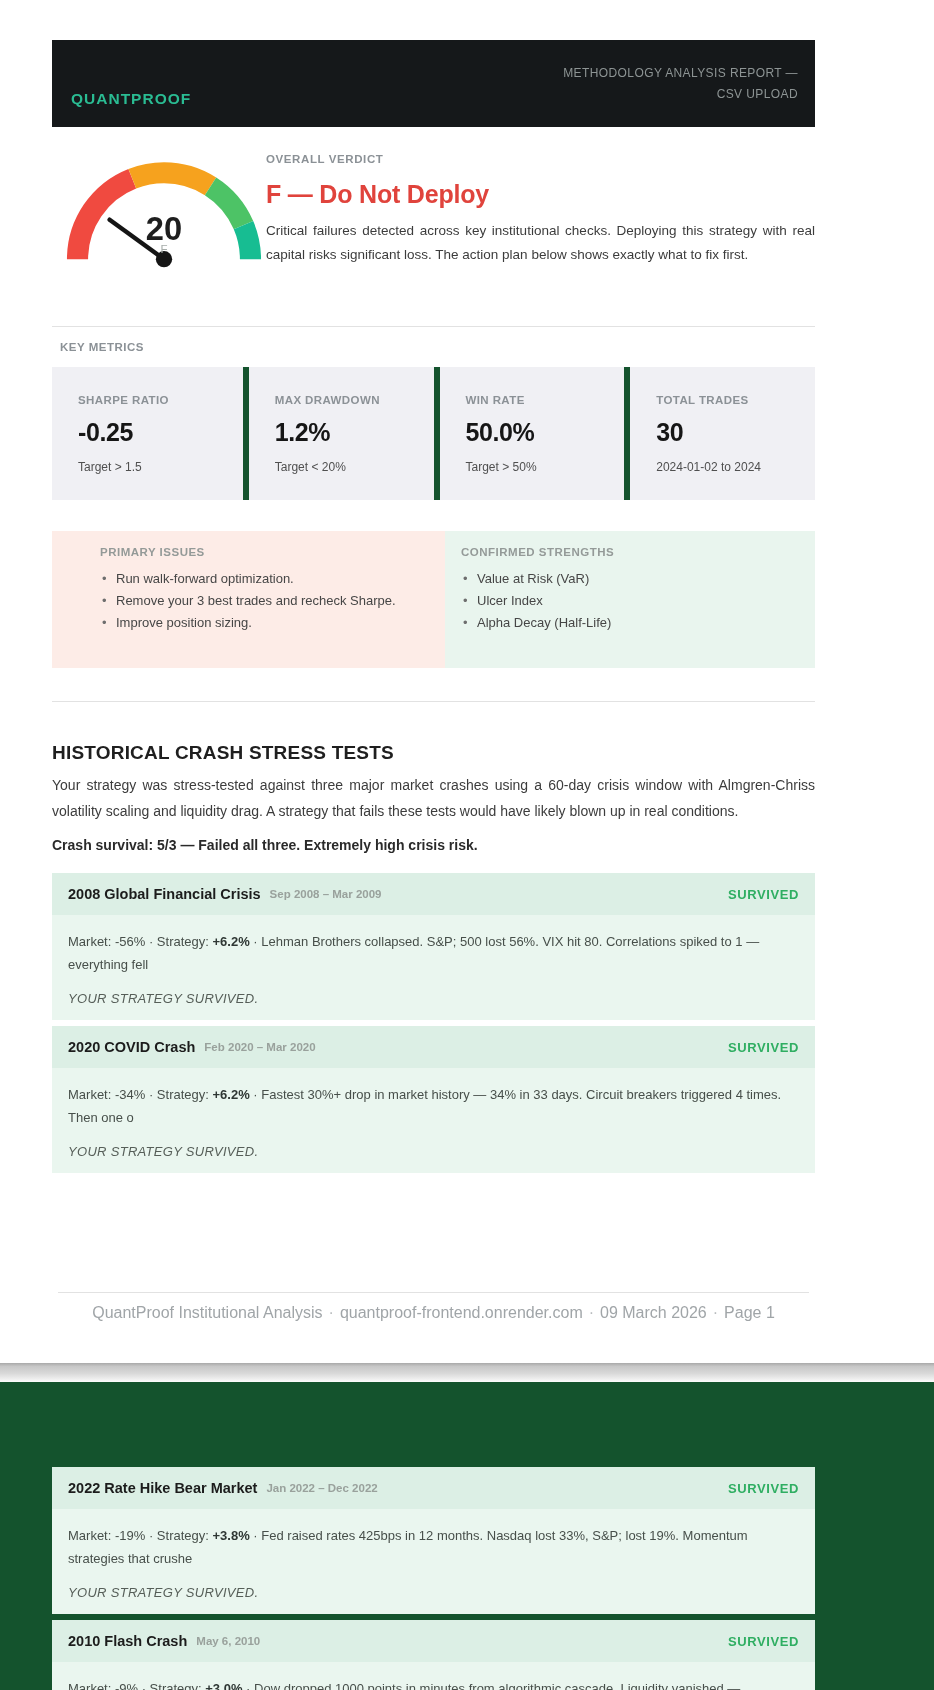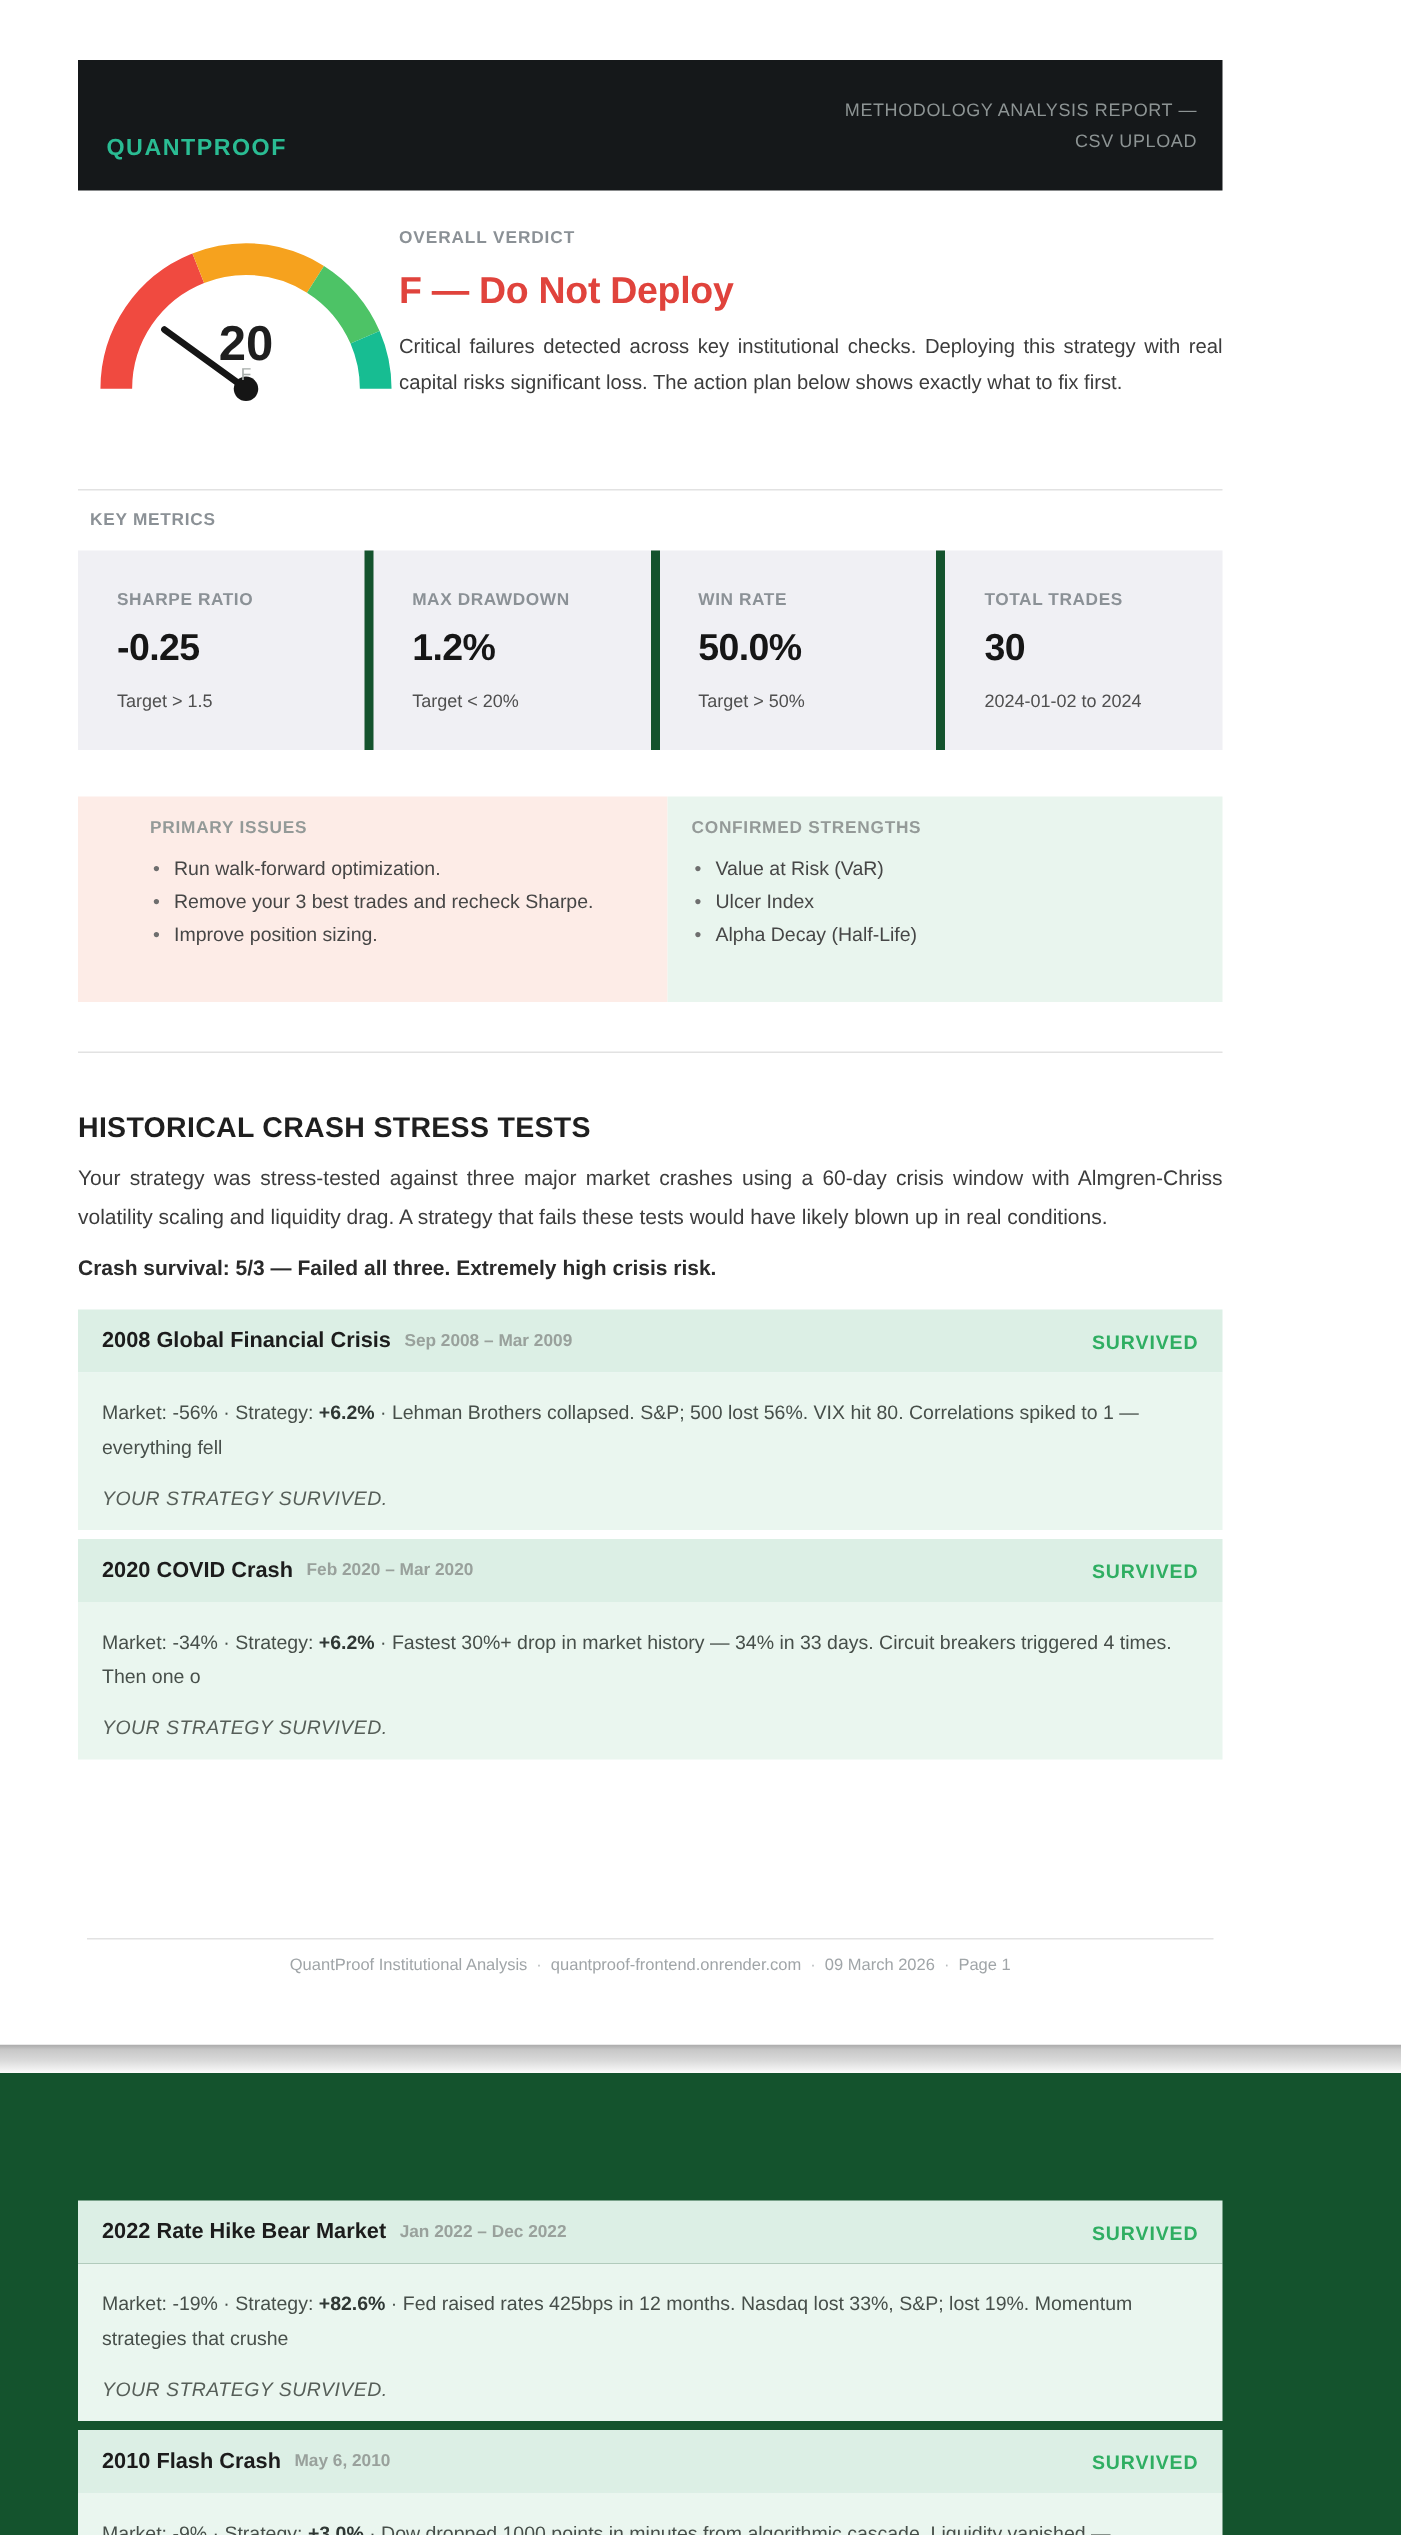--- a/index.html
+++ b/index.html
@@ -56,21 +56,21 @@
   .crash-title { font-size:14.5px; font-weight:bold; color:#1c1c1c; }
   .crash-dates { margin-left:9px; font-size:11.5px; font-weight:bold; color:#99a19c; }
   .crash-status { margin-left:auto; font-size:13px; font-weight:bold; letter-spacing:0.6px; color:#2fae62; }
   .crash-body { background:#eaf6ef; padding:15px 16px 14px 16px; }
   .crash-desc { font-size:13px; line-height:23px; color:#474f4a; }
   .crash-desc b { color:#2f3734; }
   .crash-note { margin-top:15px; font-size:13px; font-style:italic; color:#565e58; letter-spacing:0.3px; }
 
   .page-footer { position:absolute; top:1292px; left:52px; width:763px; }
   .page-footer .rule { margin:0 6px; }
-  .footer-line { margin-top:11px; text-align:center; font-size:11px; color:#a0a5a8; }
+  .footer-line { margin-top:11px; text-align:center; font-size:16px; color:#a0a5a8; }
   .footer-line span { margin:0 3px; }
   .footer-sep { color:#b8bcbe; }
 
   
   .page-separator { width:934px; height:19px;
     background:linear-gradient(180deg,#a9a9a9 0%,#c7c7c7 18%,#d9d9d9 55%,#efefef 85%,#fcfcfc 100%); }
   .page2 { position:relative; width:934px; height:308px; background:#14532d; padding:85px 119px 17px 52px; }
 </style>
 </head>
 <body>
@@ -196,21 +196,21 @@
   <div class="page2">
     <div class="content">
 
       <div class="crash-card" style="margin-top:0;">
         <div class="crash-head">
           <span class="crash-title">2022 Rate Hike Bear Market</span>
           <span class="crash-dates">Jan 2022 – Dec 2022</span>
           <span class="crash-status">SURVIVED</span>
         </div>
         <div class="crash-body">
-          <p class="crash-desc"><span>Market: -19% · Strategy: </span><b>+82.6%</b><span> · Fed raised rates 425bps in 12 months. Nasdaq lost 33%, S&amp;P; lost 19%. Momentum strategies that crushe</span></p>
+          <p class="crash-desc"><span>Market: -19% · Strategy: </span><b>+3.8%</b><span> · Fed raised rates 425bps in 12 months. Nasdaq lost 33%, S&amp;P; lost 19%. Momentum strategies that crushe</span></p>
           <p class="crash-note">YOUR STRATEGY SURVIVED.</p>
         </div>
       </div>
 
       <div class="crash-card">
         <div class="crash-head">
           <span class="crash-title">2010 Flash Crash</span>
           <span class="crash-dates">May 6, 2010</span>
           <span class="crash-status">SURVIVED</span>
         </div>

